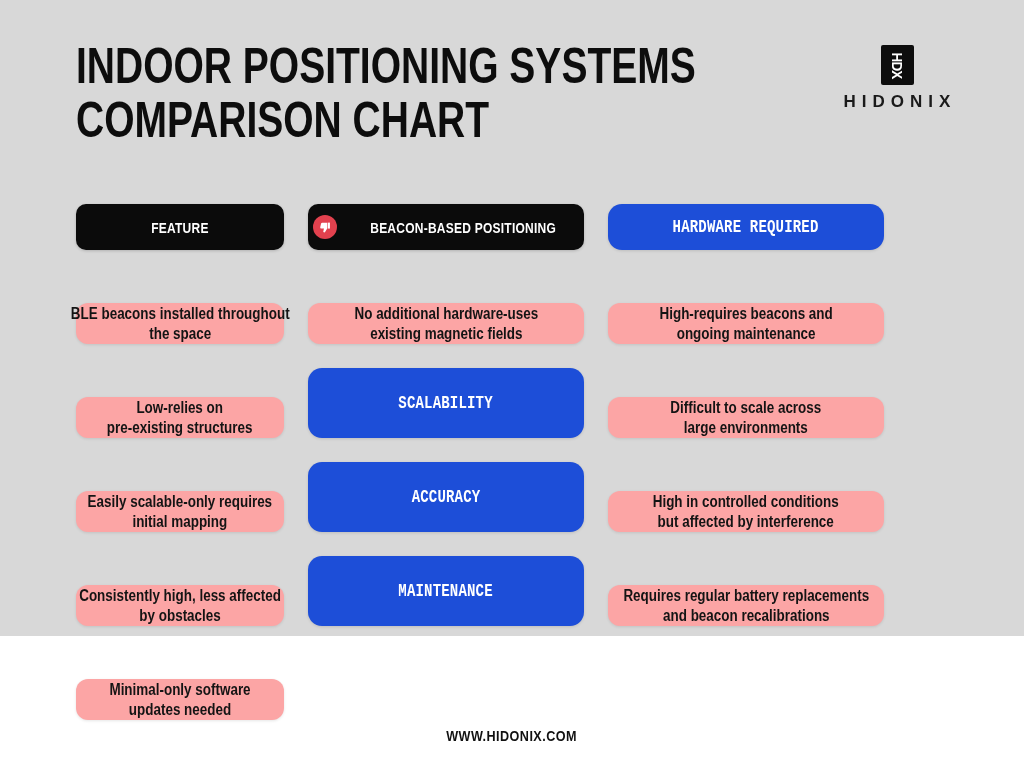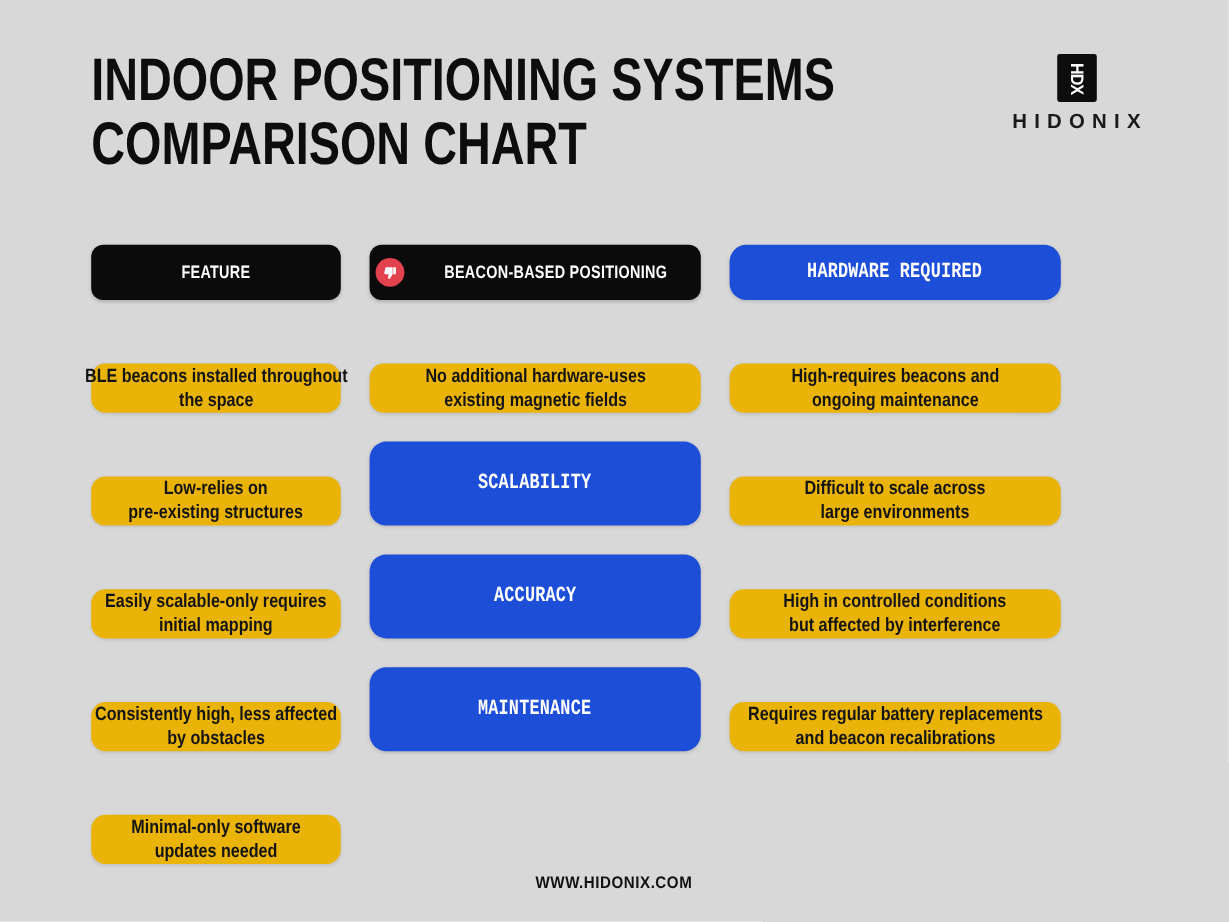--- a/index.html
+++ b/index.html
@@ -1,18 +1,18 @@
 <!DOCTYPE html>
 <html><head>
 <meta charset="utf-8">
 <style>
   * { margin:0; padding:0; box-sizing:border-box; }
   html,body { width:1024px; height:768px; overflow:hidden; }
   body { font-family:"Liberation Sans", sans-serif; }
-  .canvas { position:relative; width:1024px; height:768px; background:#d8d8d8; }
+  .canvas { position:relative; width:1024px; height:636px; background:#d8d8d8; }
 
   
   .title { position:absolute; left:76px; top:39px; color:#0d0d0d;
            font-size:50px; font-weight:800; line-height:54px; white-space:nowrap;
            transform:scaleX(.78); transform-origin:0 0; letter-spacing:0; }
   .title .tline { display:block; }
 
   
   .logo { position:absolute; left:837px; top:45px; width:120px; text-align:center; }
   .logo-mark { margin:0 auto; width:33px; height:40px; background:#0d0d0d;
@@ -29,21 +29,21 @@
            column-gap:21px; row-gap:15px;gap:24px; }
   .cell { display:flex; align-items:center; justify-content:center; }
   .head { background:#0b0b0b; border-radius:10px; color:#fff;
           box-shadow:0 1px 3px rgba(0,0,0,.18); }
   .head .label { font-size:15px; font-weight:700; letter-spacing:.3px;
                  display:inline-block; transform:scaleX(.8); white-space:nowrap; }
   .feature { background:#1d4ed8; border-radius:14px; color:#fff;
              box-shadow:0 1px 3px rgba(0,0,0,.12);font-family:Liberation Mono, monospace; }
   .feature .label { font-size:18px; font-weight:700; letter-spacing:.2px;
                     display:inline-block; transform:scaleX(.78); white-space:nowrap; }
-  .value { background:#eab308; border-radius:12px; color:#141414;
+  .value { background:#fca5a5; border-radius:12px; color:#141414;
            box-shadow:0 1px 3px rgba(0,0,0,.10);margin-top:29px; }
   .value .label { font-size:16px; font-weight:600; line-height:1.25; text-align:center;
                   display:inline-block; transform:scaleX(.84); white-space:nowrap; }
   .line { display:block; }
 
   
   .icon-circle { width:24px; height:24px; border-radius:50%; flex:0 0 auto;
                  display:flex; align-items:center; justify-content:center; margin-right:10px; }
   .icon-circle.red { background:#e2414e; }
   .icon-circle.green { background:#3cb54c; }

